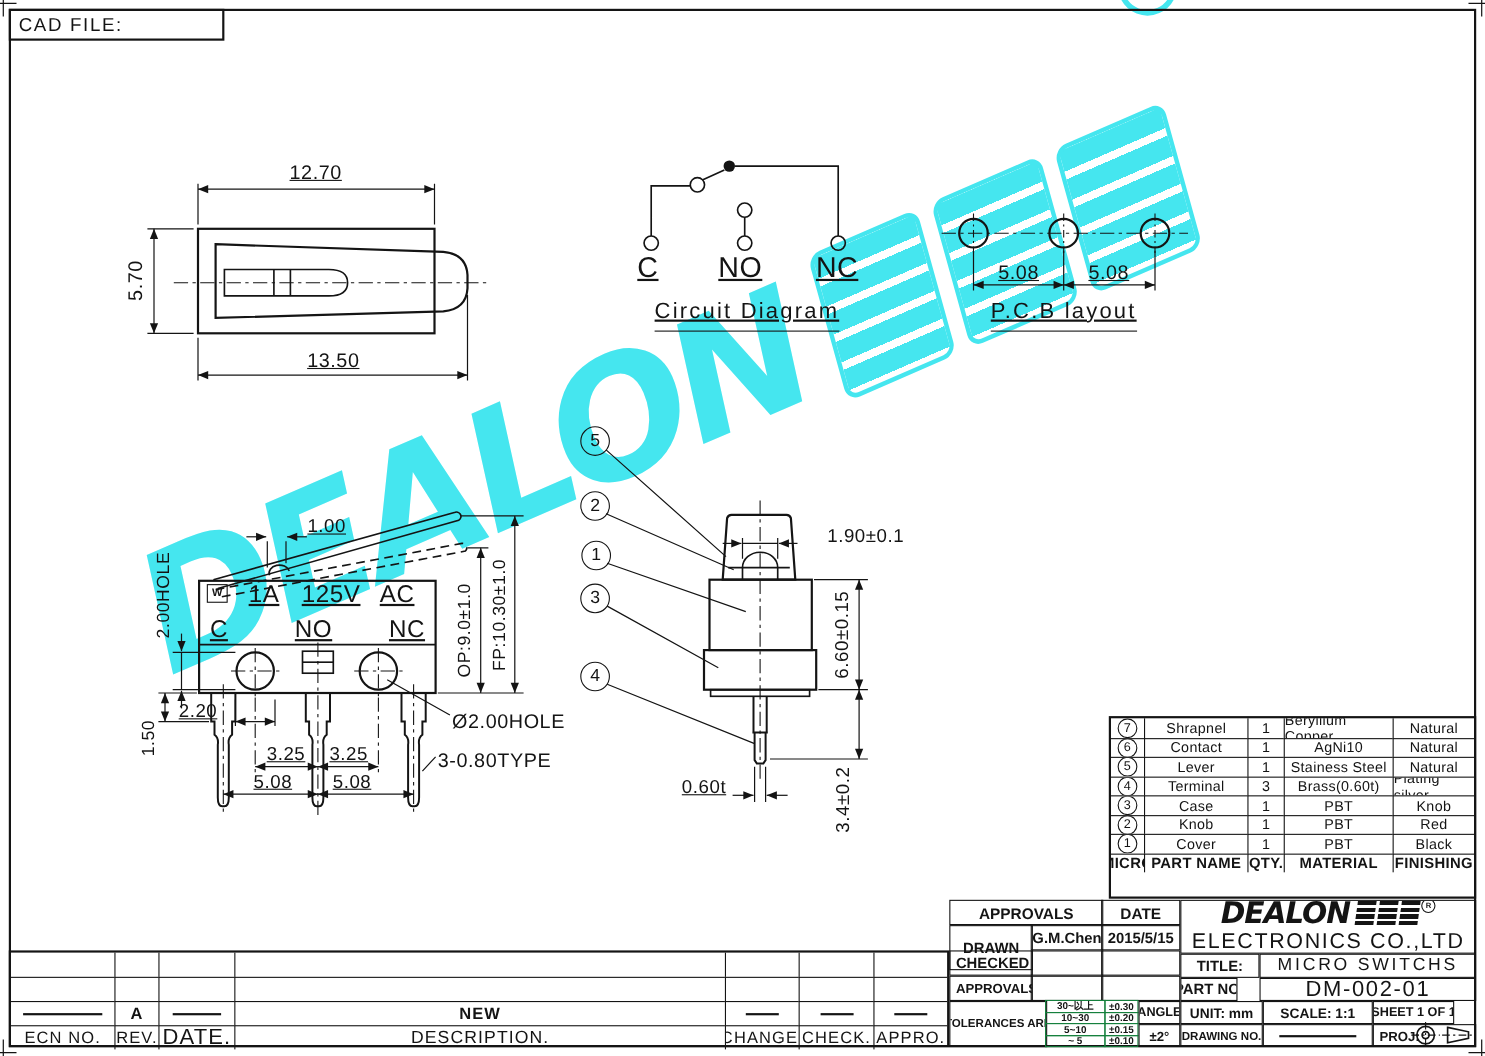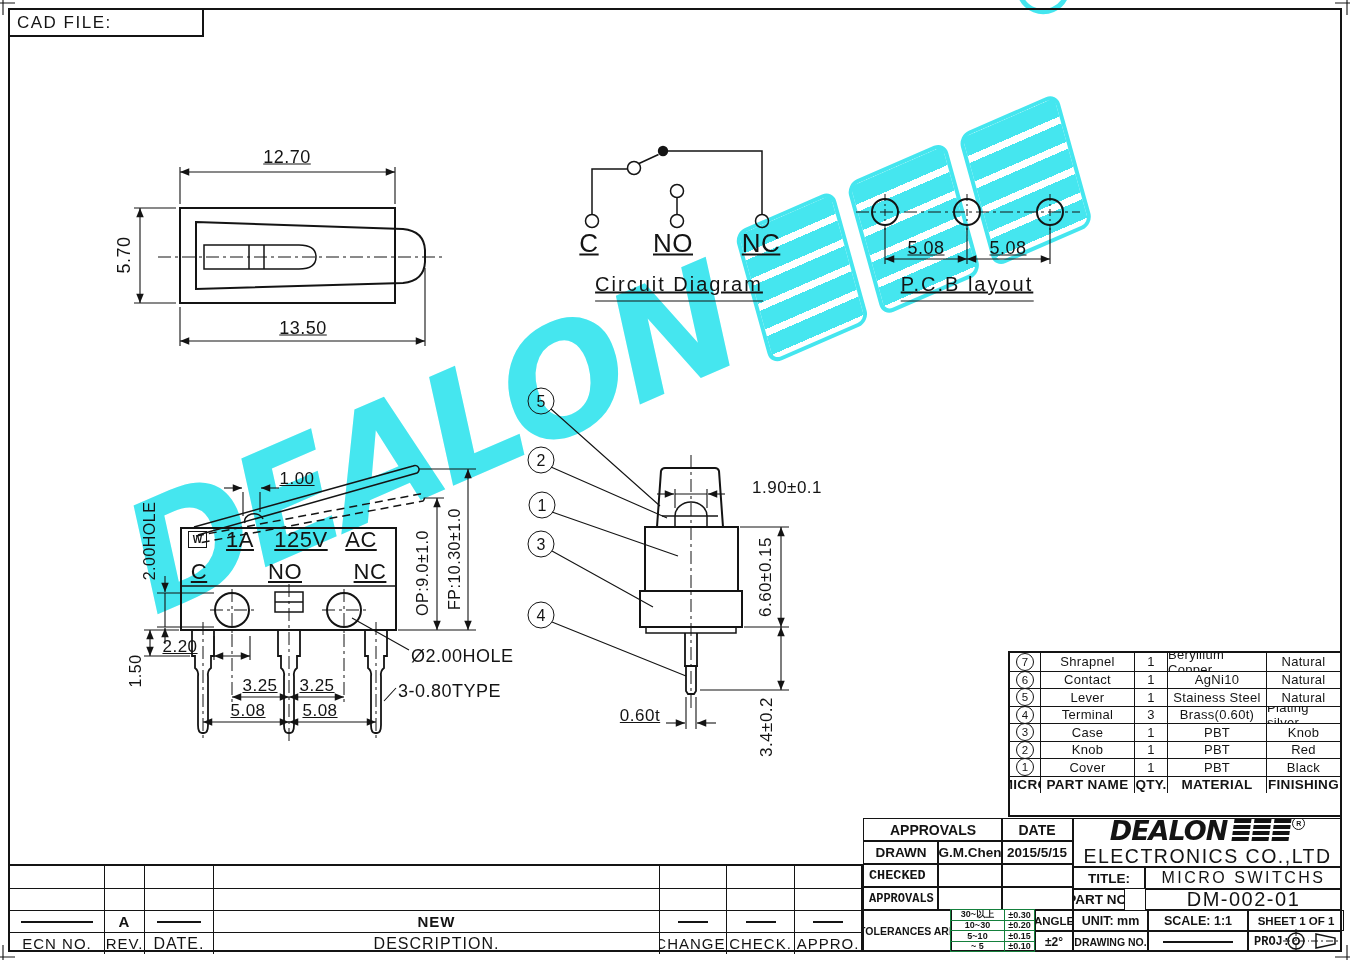--- a/index.html
+++ b/index.html
@@ -55,21 +55,21 @@
   .parts>div:nth-child(5n+1){border-left:none;}
   .parts>div:nth-child(-n+5){border-top:none;}
   .parts .ph{font-weight:bold;font-size:13.5px;}
   .inum{width:16px;height:16px;border:1.4px solid #141414;border-radius:50%;display:flex;
         align-items:center;justify-content:center;font-size:11.5px;}
   
   .cell{position:absolute;box-sizing:border-box;border:1.5px solid #141414;display:flex;
         align-items:center;justify-content:center;z-index:3;background:transparent;
         font-size:13.5px;white-space:nowrap;overflow:hidden;}
   .b{font-weight:bold;}
-  .cellL{justify-content:flex-start;padding-left:5px;font-family:Liberation Mono, monospace;}
+  .cellL{justify-content:flex-start;padding-left:5px;}
   
   .tolgrid{position:absolute;left:951px;top:910px;width:84px;height:42px;display:grid;
            grid-template-columns:54px 30px;grid-auto-rows:10.5px;z-index:3;}
   .tolgrid>div{border:1px solid #15803d;margin-top:-1px;margin-left:-1px;display:flex;
                align-items:center;justify-content:center;font-size:9px;font-weight:bold;overflow:hidden;}
   
   .logo-wrap{display:flex;flex-direction:column;align-items:center;justify-content:center;width:100%;}
   .logo-row{display:flex;align-items:flex-start;justify-content:center;}
   .logo-latin{font-family:"DejaVu Sans",sans-serif;font-size:27px;font-weight:bold;font-style:italic;
               letter-spacing:-1px;line-height:1;}
@@ -324,21 +324,21 @@
     <div>Black</div>
     <div class="ph">MICRO</div>
     <div class="ph">PART NAME</div>
     <div class="ph">QTY.</div>
     <div class="ph">MATERIAL</div>
     <div class="ph">FINISHING</div>
   </div>
 
   <div class="cell b" style="left:863px;top:818px;width:140px;height:23px;font-size:14px">APPROVALS</div>
   <div class="cell b" style="left:1001px;top:818px;width:72px;height:23px;font-size:14px">DATE</div>
-  <div class="cell b" style="left:863px;top:841px;width:76px;height:23px">DRAWN</div>
+  <div class="cell b" style="left:863px;top:841px;width:76px;height:41px">DRAWN</div>
   <div class="cell b" style="left:937px;top:841px;width:66px;height:23px">G.M.Chen</div>
   <div class="cell b" style="left:1001px;top:841px;width:72px;height:23px">2015/5/15</div>
   <div class="cell b cellL" style="left:863px;top:864px;width:76px;height:23px">CHECKED</div>
   <div class="cell" style="left:937px;top:864px;width:66px;height:23px"></div>
   <div class="cell" style="left:1001px;top:864px;width:72px;height:23px"></div>
   <div class="cell b cellL" style="left:863px;top:887px;width:76px;height:23px;font-size:12px">APPROVALS</div>
   <div class="cell" style="left:937px;top:887px;width:66px;height:23px"></div>
   <div class="cell" style="left:1001px;top:887px;width:72px;height:23px"></div>
   <div class="cell b" style="left:863px;top:910px;width:89px;height:42px;font-size:10.5px;letter-spacing:0">TOLERANCES ARE</div>
   <div class="tolgrid">
@@ -365,21 +365,21 @@
       </div>
       <div class="company">ELECTRONICS CO.,LTD</div>
     </div>
   </div>
   <div class="cell b" style="left:1073px;top:867px;width:72px;height:22px">TITLE:</div>
   <div class="cell" style="left:1145px;top:867px;width:197px;height:22px;font-size:16px;letter-spacing:2.5px">MICRO SWITCHS</div>
   <div class="cell b" style="left:1073px;top:889px;width:52px;height:21px">PART NO.</div>
   <div class="cell" style="left:1145px;top:889px;width:197px;height:21px;font-size:20px;letter-spacing:1.5px">DM-002-01</div>
   <div class="cell b" style="left:1073px;top:910px;width:75px;height:21px;font-size:12.5px">UNIT: mm</div>
   <div class="cell b" style="left:1148px;top:910px;width:100px;height:21px;font-size:12.5px">SCALE: 1:1</div>
-  <div class="cell b" style="left:1248px;top:910px;width:96px;height:21px;font-size:11.5px">SHEET 1 OF 1</div>
+  <div class="cell b" style="left:1248px;top:910px;width:74px;height:21px;font-size:11.5px">SHEET 1 OF 1</div>
   <div class="cell b" style="left:1073px;top:931px;width:75px;height:21px;font-size:10.5px;letter-spacing:0">DRAWING NO.</div>
   <div class="cell" style="left:1148px;top:931px;width:100px;height:21px">
       <span class="dashline" style="width:70px"></span>
     </div>
   <div class="cell b cellL" style="left:1248px;top:931px;width:94px;height:21px;font-size:12px">PROJ:</div>
 
   <div class="rev">
     <div></div>
     <div></div>
     <div></div>
@@ -406,20 +406,20 @@
         <span class="dashline" style="width:30px"></span>
       </div>
     <div>
         <span class="dashline" style="width:30px"></span>
       </div>
     <div>
         <span class="dashline" style="width:30px"></span>
       </div>
     <div>ECN NO.</div>
     <div>REV.</div>
-    <div style="font-size:16px">DATE.</div>
+    <div style="font-size:20px">DATE.</div>
     <div style="font-size:16px">DESCRIPTION.</div>
     <div>CHANGE.</div>
     <div>CHECK.</div>
     <div>APPRO.</div>
   </div>
 
 </div>
 
 </body></html>

